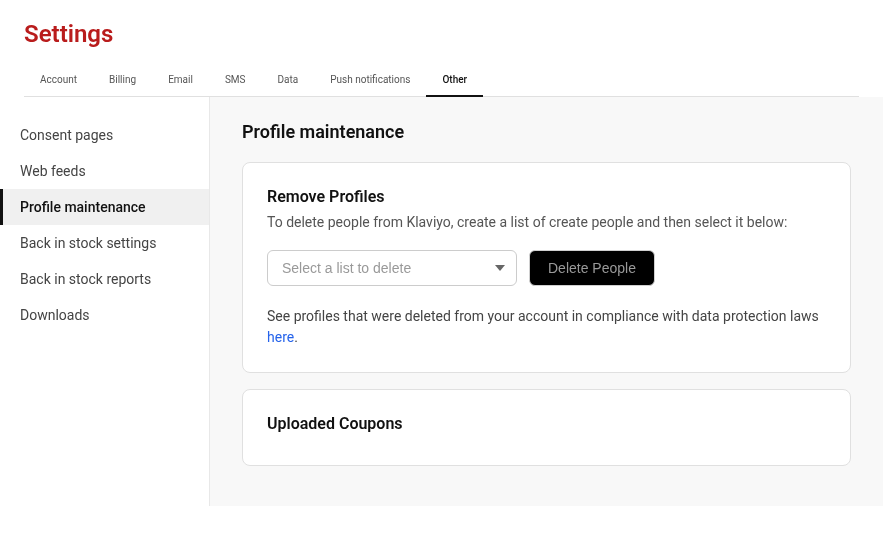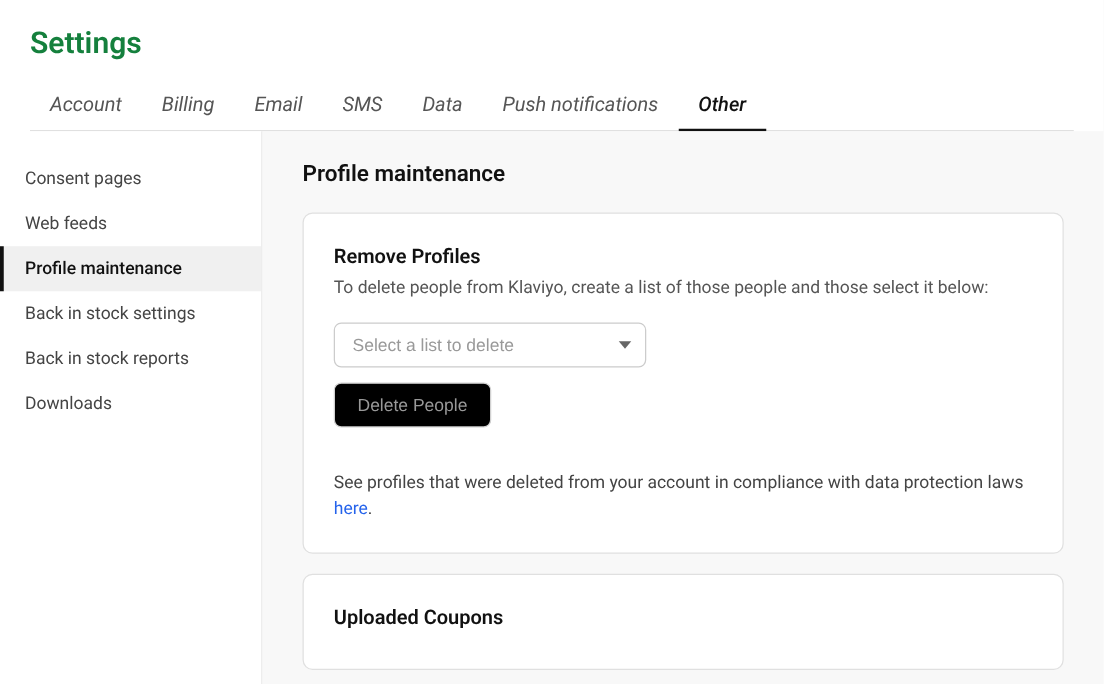--- a/index.html
+++ b/index.html
@@ -2,25 +2,25 @@
 <html><head>
   <meta charset="utf-8">
   <style>
     * { box-sizing: border-box; margin: 0; padding: 0; }
     body { font-family: -apple-system, BlinkMacSystemFont, 'Segoe UI', Roboto, sans-serif; background: #f8f8f8; color: #222; font-size: 14px; }
 
     .page-wrapper { width: 883px; min-height: 547px; background: #fff; }
 
     
     .page-header { padding: 20px 24px 0; }
-    .page-title { font-size: 24px; font-weight: 600; color: #15803d; margin-bottom: 16px; }
+    .page-title { font-size: 24px; font-weight: 600; color: #b91c1c; margin-bottom: 16px; }
 
     
     .nav-tabs { display: flex; align-items: center; border-bottom: 1px solid #e0e0e0; gap: 0; }
-    .nav-tab { padding: 10px 16px; font-size: 16px; color: #555; cursor: pointer; border-bottom: 2px solid transparent; margin-bottom: -1px; white-space: nowrap; text-decoration: none; font-style: italic; }
+    .nav-tab { padding: 10px 16px; font-size: 10px; color: #555; cursor: pointer; border-bottom: 2px solid transparent; margin-bottom: -1px; white-space: nowrap; text-decoration: none; }
     .nav-tab.active { color: #111; border-bottom: 2px solid #111; font-weight: 500; }
 
     
     .main-layout { display: flex; }
 
     
     .sidebar { width: 210px; padding: 20px 0; border-right: 1px solid #e8e8e8; flex-shrink: 0; background: #fff; }
     .sidebar-item { padding: 10px 20px; font-size: 14px; color: #444; cursor: pointer; border-radius: 0; }
     .sidebar-item.active { background: #f0f0f0; font-weight: 500; color: #111; border-left: 3px solid #111; padding-left: 17px; }
 
@@ -29,21 +29,21 @@
 
     .section-title { font-size: 18px; font-weight: 600; color: #111; margin-bottom: 20px; }
 
     
     .card { background: #fff; border: 1px solid #e0e0e0; border-radius: 8px; padding: 24px; margin-bottom: 16px; }
 
     .card-title { font-size: 16px; font-weight: 600; color: #111; margin-bottom: 8px; }
     .card-desc { font-size: 14px; color: #555; margin-bottom: 20px; }
 
     
-    .remove-row { display: flex; align-items: flex-start; gap: 12px; margin-bottom: 34px; flex-direction: column; }
+    .remove-row { display: flex; align-items: flex-end; gap: 12px; margin-bottom: 20px; }
 
     .select-dropdown {
       width: 250px;
       padding: 9px 36px 9px 14px;
       font-size: 14px;
       color: #999;
       border: 1px solid #ccc;
       border-radius: 6px;
       background: #fff;
       appearance: none;
@@ -134,21 +134,21 @@
         <div class="sidebar-item">Back in stock settings</div>
         <div class="sidebar-item">Back in stock reports</div>
         <div class="sidebar-item">Downloads</div>
       </aside>
 
     <main class="content-area">
       <h2 class="section-title">Profile maintenance</h2>
 
       <div class="card">
         <div class="card-title">Remove Profiles</div>
-        <div class="card-desc">To delete people from Klaviyo, create a list of those people and those select it below:</div>
+        <div class="card-desc">To delete people from Klaviyo, create a list of create people and then select it below:</div>
         <div class="remove-row">
           <div class="select-wrapper">
             <select class="select-dropdown">
               <option value="" style="color: rgb(153, 153, 153);">Select a list to delete</option>
             </select>
           </div>
           <button class="delete-btn" disabled="">Delete People</button>
         </div>
         <div class="compliance-text">
           <span>See profiles that were deleted from your account in compliance with data protection laws</span>

